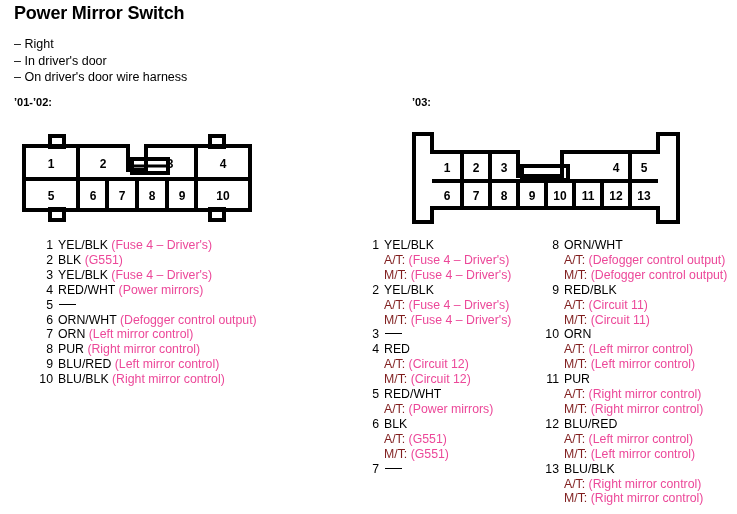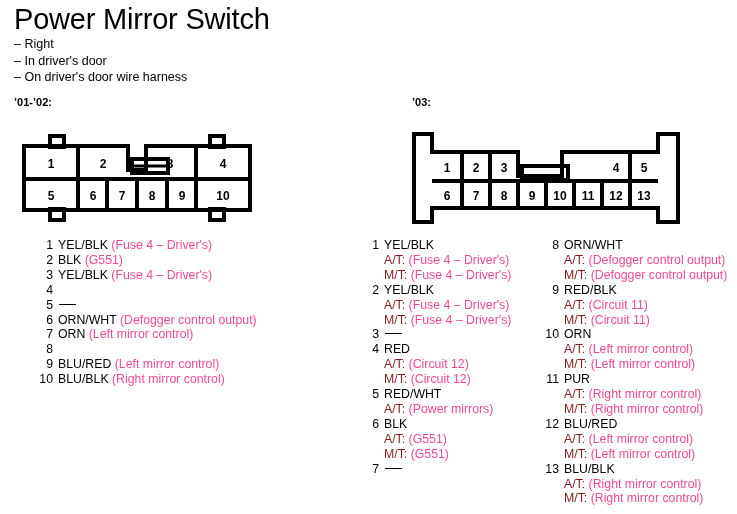--- a/index.html
+++ b/index.html
@@ -10,21 +10,21 @@
     color:#000000;
     position:relative;
     overflow:hidden;
     -webkit-font-smoothing:antialiased;
   }
   .page{position:relative;width:737px;height:514px;}
 
   
   .title{
     position:absolute;left:14px;top:3px;
-    font-size:29px;font-weight:normal;letter-spacing:-0.2px;
+    font-size:18px;font-weight:bold;letter-spacing:-0.2px;
   }
   .bullets{position:absolute;left:14px;top:36px;font-size:12.5px;line-height:16.5px;}
   .bullets div{white-space:nowrap;}
 
   .yearhead{position:absolute;font-size:11px;font-weight:bold;}
   #yh-left{left:14px;top:96px;}
   #yh-right{left:412px;top:96px;}
 
   
   .conn{position:absolute;}
@@ -154,35 +154,37 @@
       <div class="prow">
         <span class="pnum">2</span>
         <span class="pbody"><span class="wire">BLK</span> <span class="desc">(G551)</span></span>
       </div>
       <div class="prow">
         <span class="pnum">3</span>
         <span class="pbody"><span class="wire">YEL/BLK</span> <span class="desc">(Fuse 4 – Driver's)</span></span>
       </div>
       <div class="prow">
         <span class="pnum">4</span>
+        <span class="pbody"><span class="wire">RED/WHT</span> <span class="desc">(Power mirrors)</span></span>
       </div>
       <div class="prow">
         <span class="pnum">5</span>
         <span class="pbody"><span class="dash"></span></span>
       </div>
       <div class="prow">
         <span class="pnum">6</span>
         <span class="pbody"><span class="wire">ORN/WHT</span> <span class="desc">(Defogger control output)</span></span>
       </div>
       <div class="prow">
         <span class="pnum">7</span>
         <span class="pbody"><span class="wire">ORN</span> <span class="desc">(Left mirror control)</span></span>
       </div>
       <div class="prow">
         <span class="pnum">8</span>
+        <span class="pbody"><span class="wire">PUR</span> <span class="desc">(Right mirror control)</span></span>
       </div>
       <div class="prow">
         <span class="pnum">9</span>
         <span class="pbody"><span class="wire">BLU/RED</span> <span class="desc">(Left mirror control)</span></span>
       </div>
       <div class="prow">
         <span class="pnum">10</span>
         <span class="pbody"><span class="wire">BLU/BLK</span> <span class="desc">(Right mirror control)</span></span>
       </div>
     </div>

